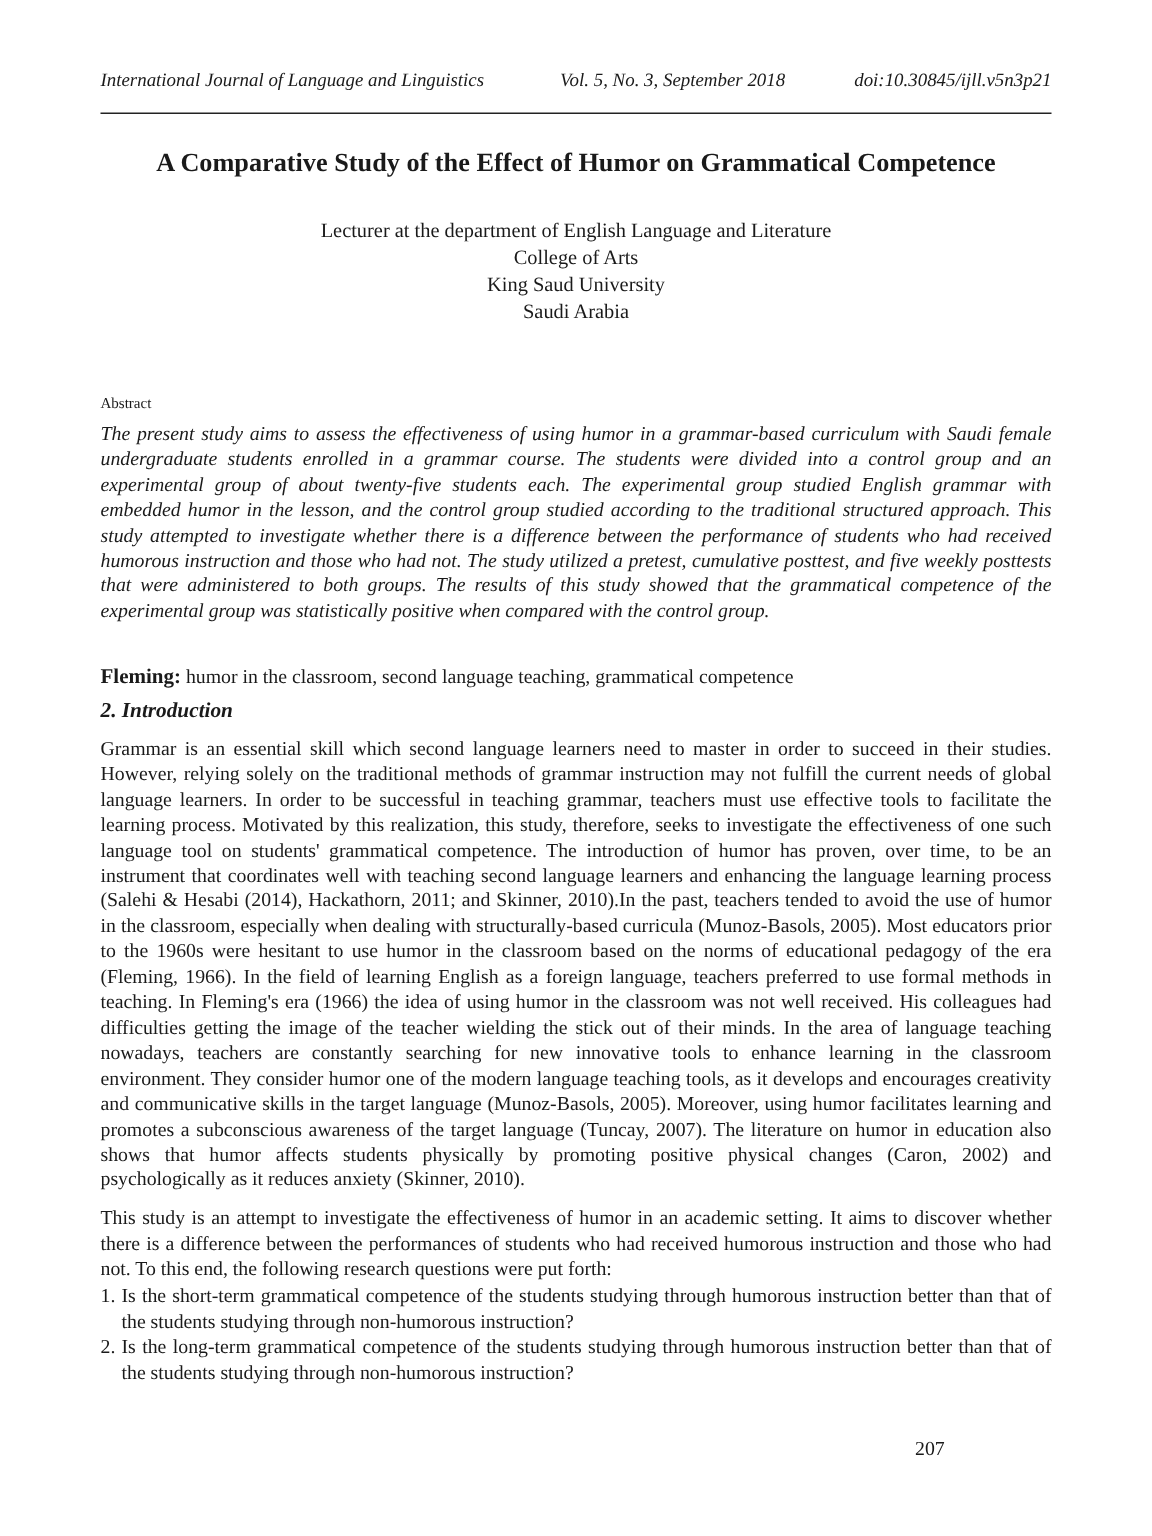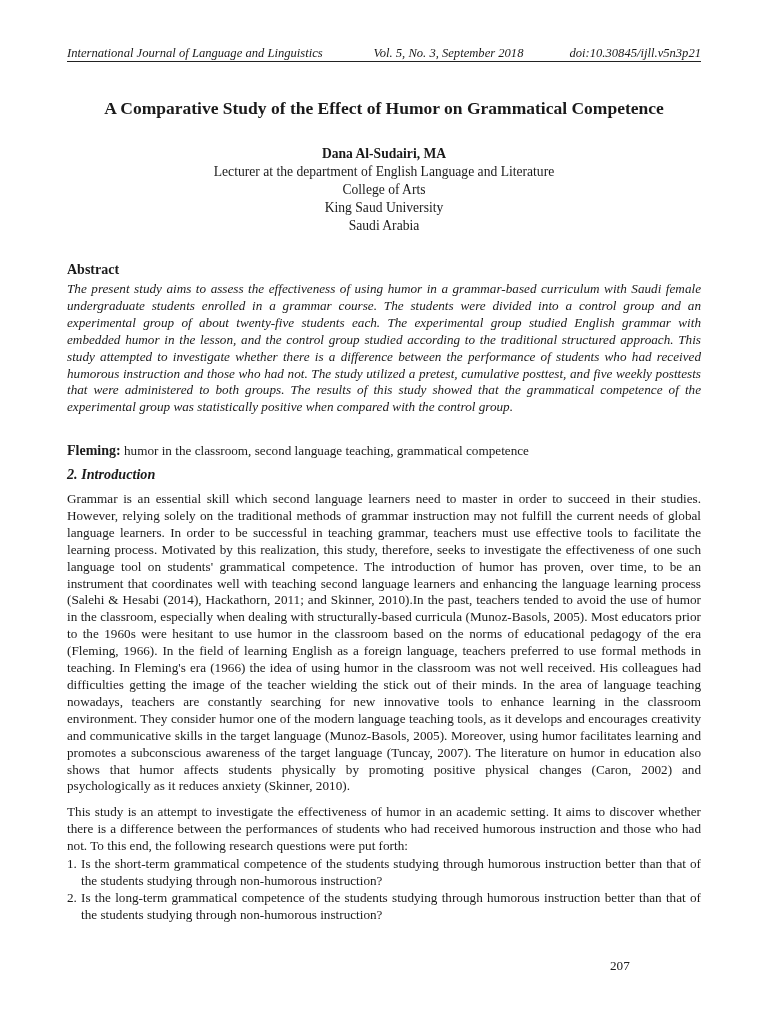--- a/index.html
+++ b/index.html
@@ -4,35 +4,35 @@
 <style>
   html, body { margin: 0; padding: 0; background: #ffffff; }
   body {
     width: 768px; height: 1024px; position: relative; overflow: hidden;
     font-family: "Liberation Serif", serif; color: #1a1a1a;
   }
   .page { position: absolute; left: 67px; top: 0; width: 634px; }
   .running-header {
     position: absolute; top: 45px; left: 0; width: 634px;
     font-style: italic; font-size: 12.6px; line-height: 16px;
-    border-bottom: 1px solid #222; padding-bottom: 0;
+    border-bottom: 1px solid #222; padding-bottom: 14px;
     display: flex; justify-content: space-between;
   }
   .running-header .vol { margin-left: auto; margin-right: 46px; }
   .title {
     position: absolute; top: 97px; left: 0; width: 634px; text-align: center;
     font-weight: bold; font-size: 17.5px; line-height: 22px;
   }
   .author-block {
     position: absolute; top: 145px; left: 0; width: 634px; text-align: center;
     font-size: 13.6px; line-height: 18px;
   }
   .author-name { font-weight: bold; }
   .abstract-heading {
-    position: absolute; top: 261px; left: 0; font-weight: bold; font-size: 14px; line-height: 18px;
+    position: absolute; top: 261px; left: 0; font-weight: normal; font-size: 10px; line-height: 18px;
   }
   .abstract-text {
     position: absolute; top: 281px; left: 0; width: 634px;
     font-style: italic; font-size: 13.2px; line-height: 16.9px; text-align: justify;
   }
   .keywords {
     position: absolute; top: 442px; left: 0; width: 634px; font-size: 13.2px; line-height: 17px;
   }
   .keywords b { font-weight: bold; font-size: 14px; }
   .section-heading {
@@ -63,21 +63,20 @@
 <div class="page">
   <div class="running-header">
     <span>International Journal of Language and Linguistics</span>
     <span class="vol">Vol. 5, No. 3, September 2018</span>
     <span>doi:10.30845/ijll.v5n3p21</span>
   </div>
 
   <div class="title">A Comparative Study of the Effect of Humor on Grammatical Competence</div>
 
   <div class="author-block">
-    <div class="author-name">Dana Al-Sudairi, MA</div>
     <div>Lecturer at the department of English Language and Literature</div>
     <div>College of Arts</div>
     <div>King Saud University</div>
     <div>Saudi Arabia</div>
   </div>
 
   <div class="abstract-heading">Abstract</div>
   <div class="abstract-text">The present study aims to assess the effectiveness of using humor in a grammar-based curriculum with Saudi female undergraduate students enrolled in a grammar course.  The students were divided into a control group and an experimental group of about twenty-five students each. The experimental group studied English grammar with embedded humor in the lesson, and the control group studied according to the traditional structured approach. This study attempted to investigate whether there is a difference between the performance of students who had received humorous instruction and those who had not. The study utilized a pretest, cumulative posttest, and five weekly posttests that were administered to both groups. The results of this study showed that the grammatical competence of the experimental group was statistically positive when compared with the control group.</div>
 
   <div class="keywords"><b>Fleming:</b><span> humor in the classroom, second language teaching, grammatical competence</span></div>

